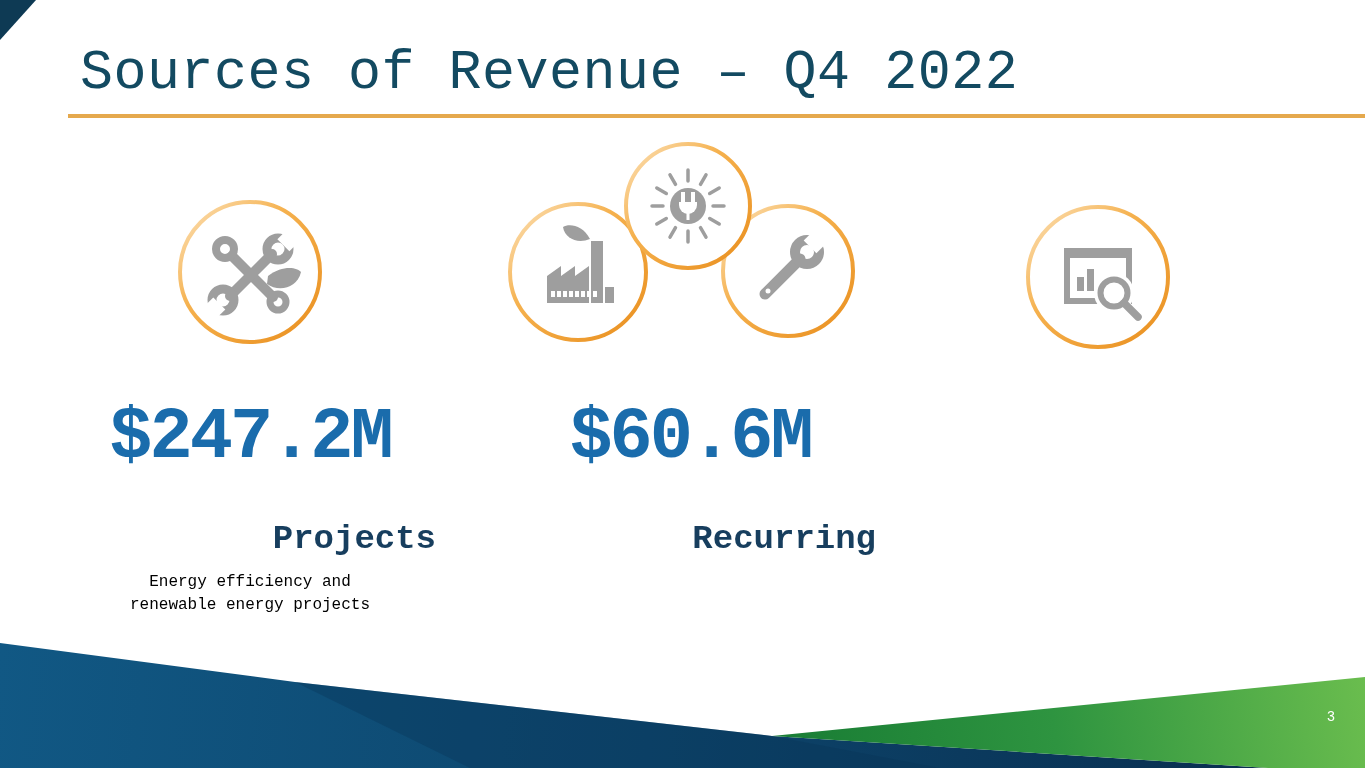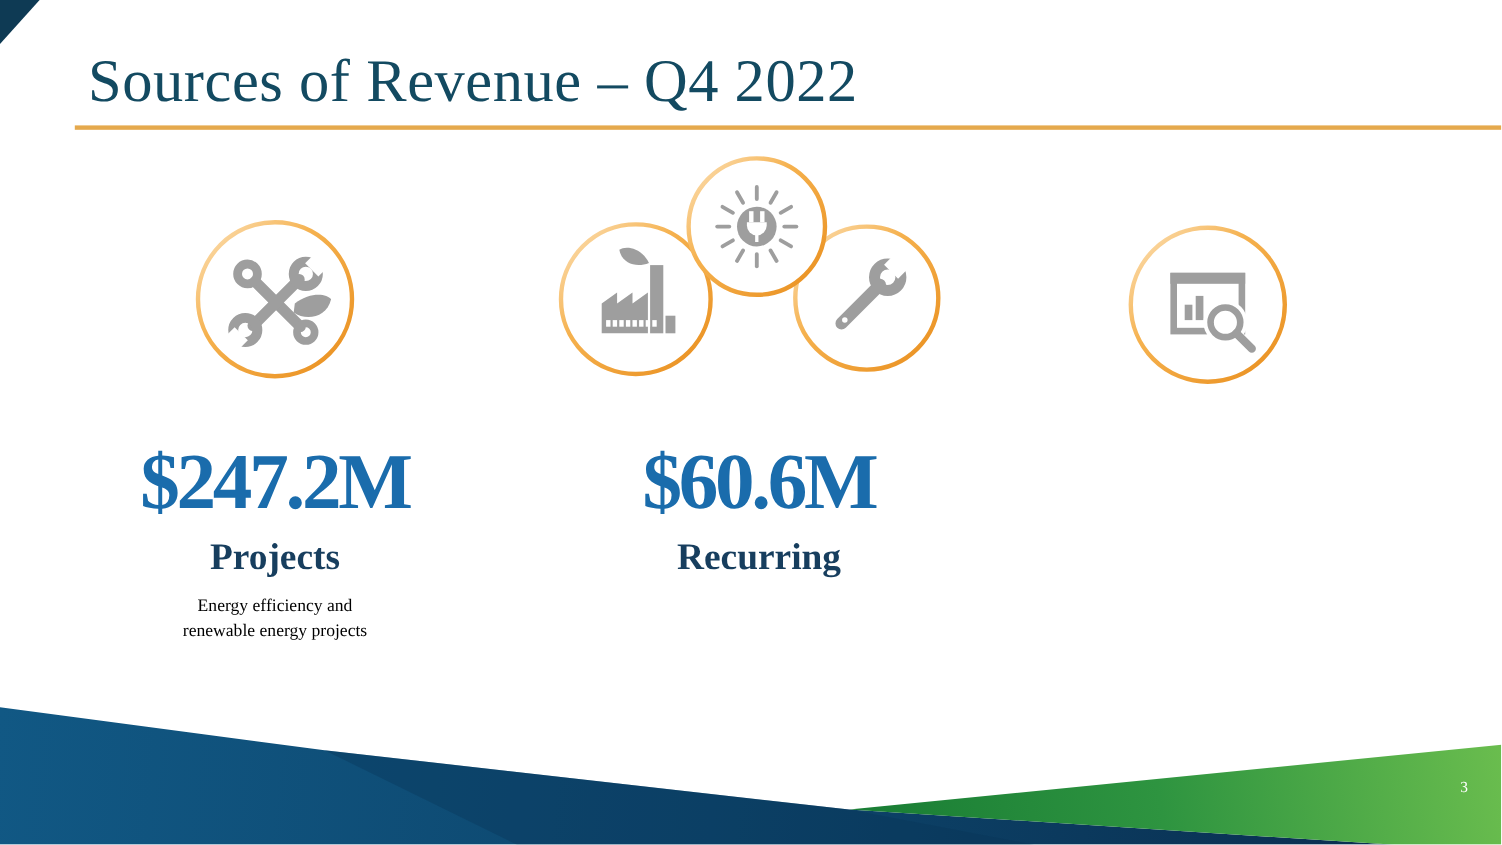--- a/index.html
+++ b/index.html
@@ -1,18 +1,18 @@
 <!DOCTYPE html>
 <html><head>
 <meta charset="utf-8">
 <style>
   html,body{margin:0;padding:0;background:#ffffff;}
   .slide{
     position:relative;width:1365px;height:768px;overflow:hidden;background:#ffffff;
-    font-family:Liberation Serif, serif;
+    font-family:Liberation Mono, monospace;
   }
   .corner-tri{
     position:absolute;left:0;top:0;width:0;height:0;
     border-top:40px solid #0E3A54;border-right:36px solid transparent;
   }
   .title{
     position:absolute;left:80px;top:42px;margin:0;
     font-size:55px;font-weight:400;letter-spacing:.5px;color:#134A61;white-space:nowrap;
   }
   .title-underline{
@@ -20,21 +20,21 @@
   }
   .icon-svg{position:absolute;}
   .col{position:absolute;top:390px;width:372px;text-align:center;}
   .col-1{left:64px;}
   .col-2{left:504px;}
   .col-3{left:912px;}
   .amount{
     font-size:72px;line-height:96px;font-weight:700;letter-spacing:-3px;color:#1A6CAC;white-space:nowrap;
   }
   .label{
-    margin-top:2px;font-size:34px;line-height:38px;font-weight:700;color:#173E5E;
+    margin-top:34px;font-size:34px;line-height:38px;font-weight:700;color:#173E5E;text-align:right;
   }
   .desc{
     margin-top:13px;font-size:16px;line-height:23px;color:#000000;white-space:pre-line;
   }
   .footer-svg{position:absolute;left:0;top:638px;}
   .logo{
     position:absolute;left:60px;top:702px;display:flex;align-items:center;gap:5px;color:#ffffff;
   }
   .logo-text{
     font-size:27px;font-weight:700;letter-spacing:3px;line-height:40px;white-space:nowrap;

